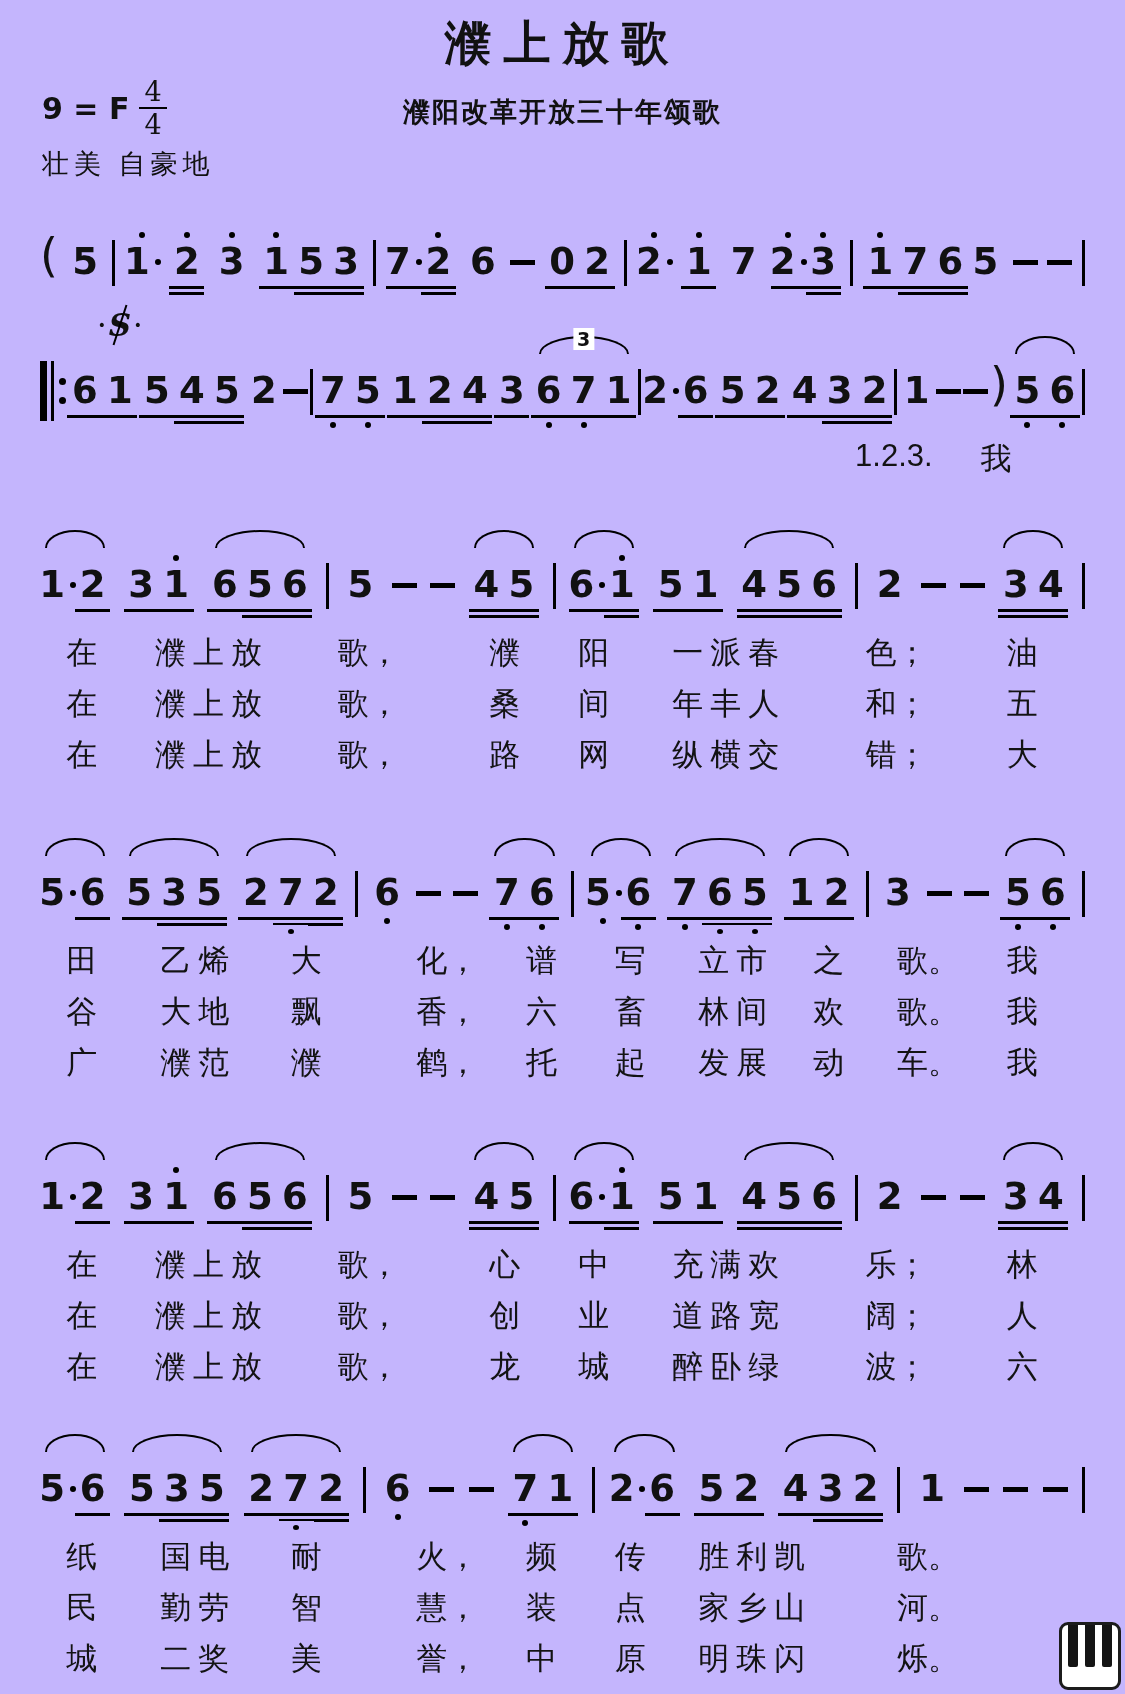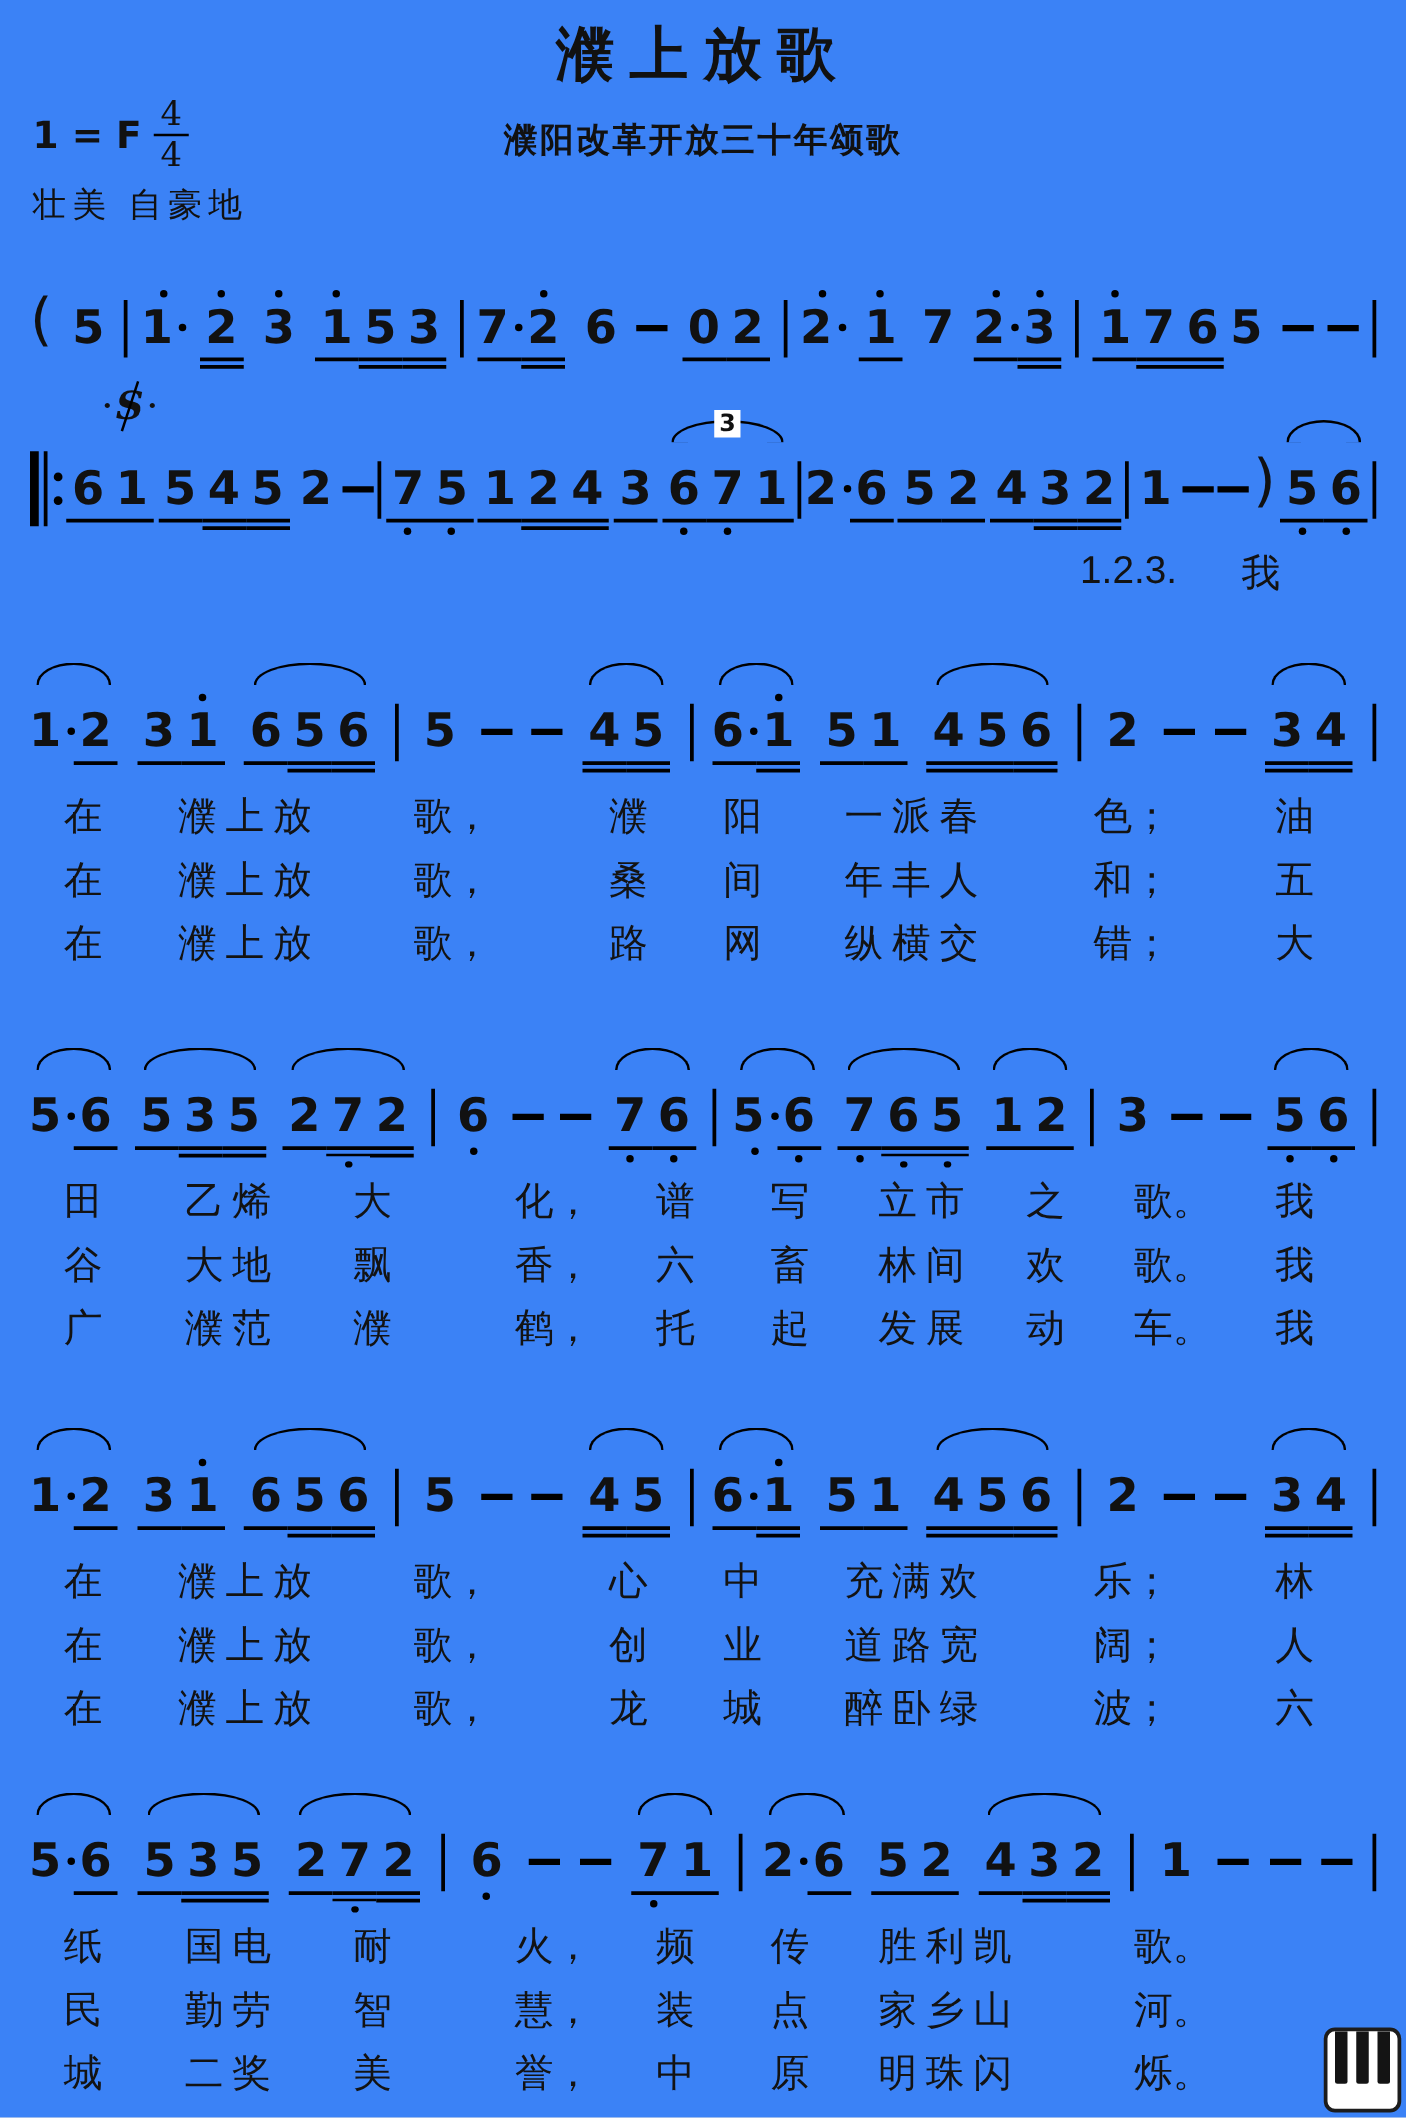--- a/index.html
+++ b/index.html
@@ -1,17 +1,17 @@
 <!DOCTYPE html>
 <html><head>
 <meta charset="utf-8">
 <style>
   html,body{margin:0;padding:0;background:#e8e8e8;}
-  .page{width:1125px;height:1694px;margin:0 auto;background:#3b82f6;position:relative;
-        padding:0 24px;box-sizing:border-box;overflow:hidden;color:#111;
+  .page{width:1125px;height:1694px;margin:0 auto;background:#c4b5fd;position:relative;
+        padding:0 40px;box-sizing:border-box;overflow:hidden;color:#111;
         font-family:"Liberation Sans",sans-serif;}
   
   .header{position:relative;height:188px;}
   .title{position:absolute;top:12px;left:0;right:0;text-align:center;
          font:700 47px "Liberation Sans",sans-serif;letter-spacing:12px;}
   .subtitle{position:absolute;top:94px;left:0;right:0;text-align:center;
             font:700 27px "Liberation Sans",sans-serif;letter-spacing:2px;}
   .keysig{position:absolute;top:78px;left:2px;display:flex;align-items:center;gap:10px;
           font:700 30px "DejaVu Sans",sans-serif;}
   .frac{display:inline-flex;flex-direction:column;align-items:center;
@@ -69,21 +69,21 @@
 </style>
 </head>
 <body>
 
 <div class="page">
 
   <div class="header">
     <div class="title">濮上放歌</div>
     <div class="subtitle">濮阳改革开放三十年颂歌</div>
     <div class="keysig">
-      <span>1 = F</span>
+      <span>9 = F</span>
       <span class="frac">
         <span class="ftop">4</span>
         <span class="fbot">4</span>
       </span>
     </div>
     <div class="mood">壮美 自豪地</div>
   </div>
 
   <div id="score">
       <div class="music-line" style="margin-top: 16px;">

